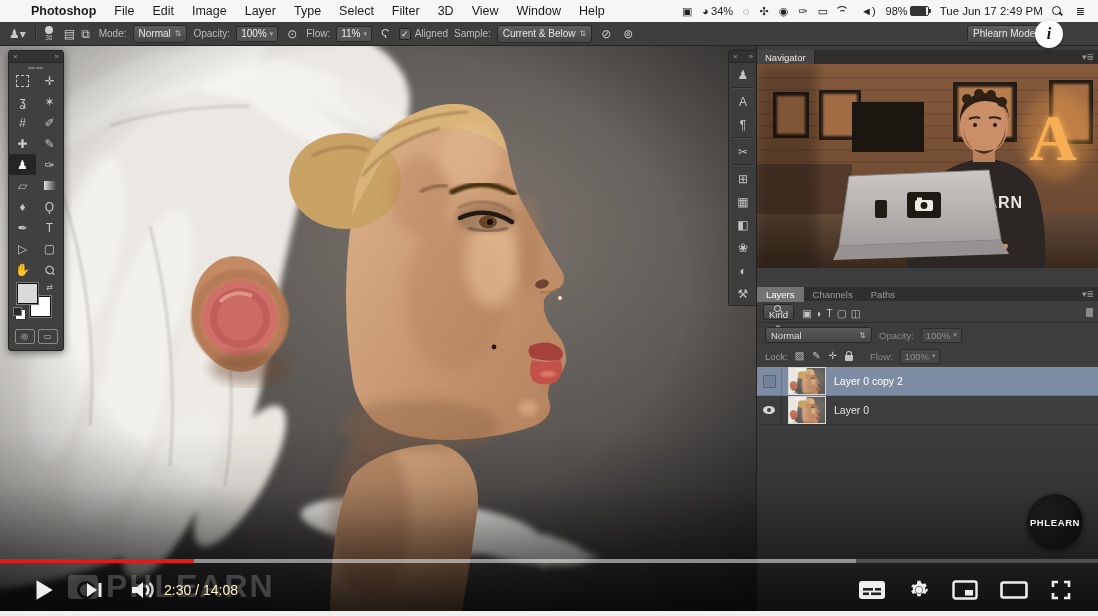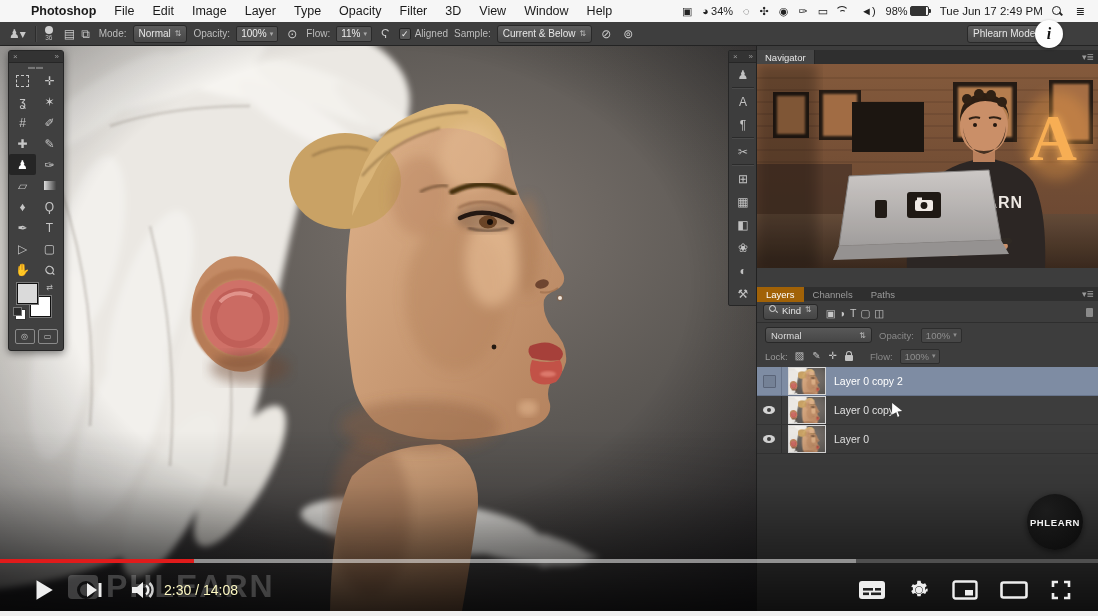--- a/index.html
+++ b/index.html
@@ -72,23 +72,23 @@
   #navvideo{position:absolute;left:0;top:18px;width:342px;height:204px;overflow:hidden;background:#000;}
   #navbottom{position:absolute;left:0;top:222px;width:342px;height:19px;background:#333;border-top:1px solid #232323;display:flex;align-items:center;color:#cfcfcf;font-size:9.5px;gap:8px;padding:0 8px;box-sizing:border-box;}
   .ztri{width:0;height:0;border-left:4px solid transparent;border-right:4px solid transparent;border-bottom:6px solid #9a9a9a;}
   .ztri.big{border-left-width:6px;border-right-width:6px;border-bottom-width:9px;}
   #navslider{flex:1;position:relative;height:10px;}
   #navslider .track{position:absolute;left:0;right:0;top:5px;height:1px;background:#6a6a6a;}
   #navslider .thumb{position:absolute;left:50%;top:1px;width:0;height:0;border-left:4px solid transparent;border-right:4px solid transparent;border-top:7px solid #c9c9c9;}
   
   #layertabs{top:241px;}
   .ltab{height:15px;display:flex;align-items:center;padding:0 9px;font-size:9.5px;color:#9b9b9b;}
-  .ltab.on{background:#a16207;color:#fff;}
+  .ltab.on{background:#737373;color:#fff;}
   #filterrow{position:absolute;left:0;top:256px;width:342px;height:21px;display:flex;align-items:center;gap:6px;padding:0 6px;box-sizing:border-box;border-bottom:1px solid #2e2e2e;}
-  .kindsel{display:inline-flex;align-items:flex-start;gap:4px;background:linear-gradient(#575757,#454545);border:1px solid #282828;border-radius:3px;height:14px;padding:0 5px;color:#e4e4e4;font-size:9.5px;}
+  .kindsel{display:inline-flex;align-items:center;gap:4px;background:linear-gradient(#575757,#454545);border:1px solid #282828;border-radius:3px;height:14px;padding:0 5px;color:#e4e4e4;font-size:9.5px;flex-direction:column;}
   .kindsel .mag{position:relative;width:9px;height:9px;}
   .kindsel .mag:before{content:"";position:absolute;left:0;top:0;width:5px;height:5px;border:1.3px solid #ddd;border-radius:50%;}
   .kindsel .mag:after{content:"";position:absolute;left:6px;top:6px;width:3px;height:1.3px;background:#ddd;transform:rotate(45deg);}
   .fic{color:#c6c6c6;font-size:10.5px;padding:0 2px;}
   .ftoggle{margin-left:auto;width:7px;height:9px;background:#8a8a8a;border-radius:1px;}
   #blendrow{position:absolute;left:0;top:279px;width:342px;height:20px;display:flex;align-items:center;gap:7px;padding:0 8px;box-sizing:border-box;color:#9a9a9a;font-size:9.5px;}
   .blendsel{display:inline-flex;align-items:center;background:linear-gradient(#585858,#464646);border:1px solid #282828;border-radius:3px;height:14px;padding:0 5px;color:#dcdcdc;width:95px;justify-content:space-between;}
   .dis{color:#8a8a8a;}
   .disfield{display:inline-flex;align-items:center;gap:3px;background:#474747;border:1px solid #2d2d2d;border-radius:2px;height:13px;padding:0 4px;color:#8f8f8f;}
   #lockrow{position:absolute;left:0;top:301px;width:342px;height:18px;display:flex;align-items:center;gap:7px;padding:0 8px;box-sizing:border-box;color:#9a9a9a;font-size:9.5px;}
@@ -258,21 +258,21 @@
 
   <div id="menubar" class="abs">
     <span class="apple"></span>
     <div id="menus">
         <span class="mi b">Photoshop</span>
         <span class="mi">File</span>
         <span class="mi">Edit</span>
         <span class="mi">Image</span>
         <span class="mi">Layer</span>
         <span class="mi">Type</span>
-        <span class="mi">Opacity</span>
+        <span class="mi">Select</span>
         <span class="mi">Filter</span>
         <span class="mi">3D</span>
         <span class="mi">View</span>
         <span class="mi">Window</span>
         <span class="mi">Help</span>
       </div>
     <div id="mstatus">
       <span class="sti">▣</span>
         <span class="sti">◕<span class="stt">34%</span></span>
         <span class="sti">◌</span>
@@ -561,32 +561,20 @@
             <span class="eyeoff"></span>
           </span>
     <span class="lthumb">
       <svg viewBox="180 0 460 420" preserveAspectRatio="xMidYMid slice">
               <use href="#photo-art"></use>
             </svg>
     </span>
     <span class="lname">Layer 0 copy 2</span>
   </div>
 
-  <div class="lrow">
-    <span class="eyecell">
-            <span class="eye"></span>
-          </span>
-    <span class="lthumb">
-      <svg viewBox="180 0 460 420" preserveAspectRatio="xMidYMid slice">
-              <use href="#photo-art"></use>
-            </svg>
-    </span>
-    <span class="lname">Layer 0 copy</span>
-  <span class="cursorArrow"></span>
-        </div>
 
   <div class="lrow">
     <span class="eyecell">
             <span class="eye"></span>
           </span>
     <span class="lthumb">
       <svg viewBox="180 0 460 420" preserveAspectRatio="xMidYMid slice">
               <use href="#photo-art"></use>
             </svg>
     </span>

